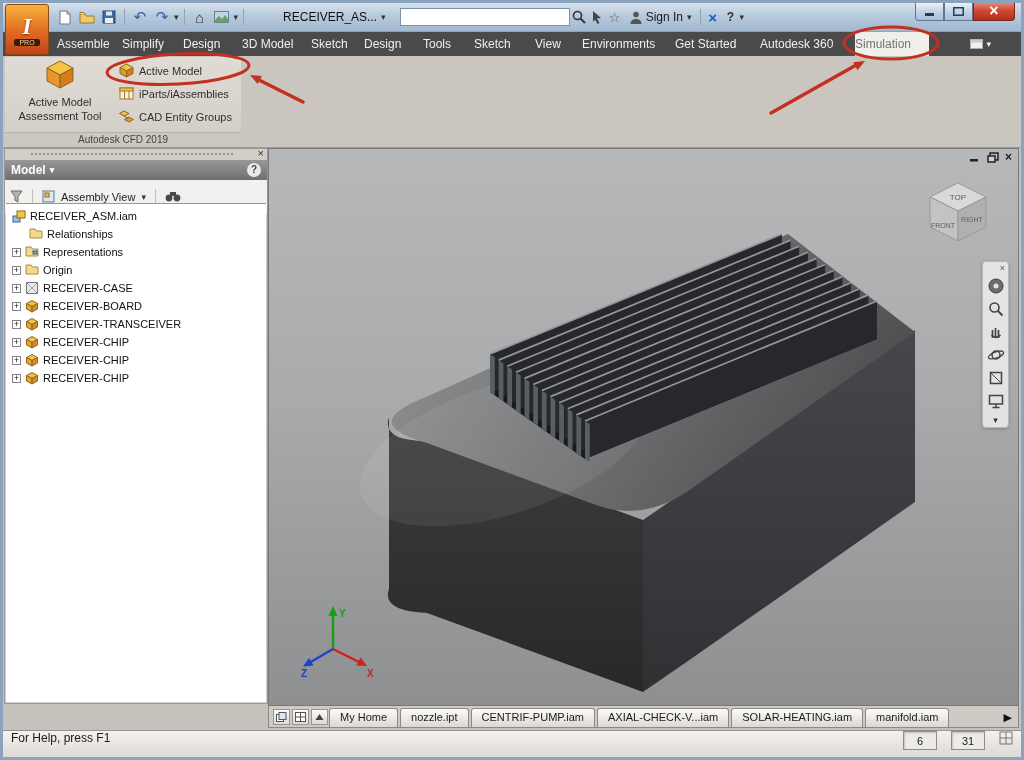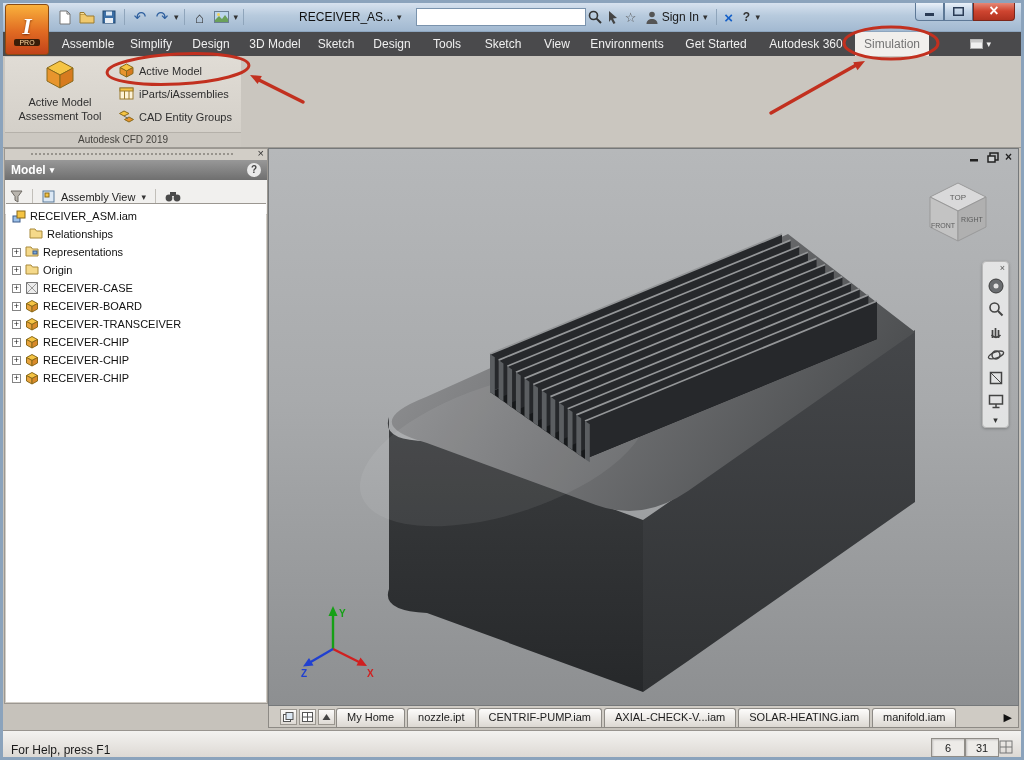--- a/index.html
+++ b/index.html
@@ -7,31 +7,31 @@
 .window{position:relative;width:1024px;height:760px;border:3px solid #8ba3bc;background:#c6c2bb;overflow:hidden}
 
 .titlebar{position:absolute;left:0;top:0;right:0;height:29px;background:linear-gradient(#d7e2ef,#b7cadd 45%,#a2b9d1);border-bottom:1px solid #8ea6bf;display:flex;align-items:center;font-size:12px;color:#1a1a1a}
 .appbtn{position:absolute;left:2px;top:1px;width:44px;height:51px;z-index:6;border:1px solid #8a4a12;border-radius:3px;background:linear-gradient(#f9b13c,#e06a22 55%,#c2431a);display:flex;flex-direction:column;align-items:center;justify-content:center;cursor:pointer}
 .appbtn .ilogo{font:italic bold 24px "Liberation Serif",serif;color:#fff;line-height:24px;text-shadow:0 1px 2px #7a2d08}
 .appbtn .pro{font-size:7px;color:#ffd9a0;background:#3a1d08;padding:0 5px;border-radius:2px;margin-top:1px}
 .qat{display:flex;align-items:center;gap:2px;margin-left:52px}
 .qicon{width:20px;height:20px;display:flex;align-items:center;justify-content:center;border-radius:2px}
 .vsep{width:1px;height:16px;background:#8fa5bb;margin:0 3px}
 .caret{font-size:9px;color:#333;line-height:10px}
-.docname{margin-left:52px;font-size:12px;color:#111}
+.docname{margin-left:36px;font-size:12px;color:#111}
 .searchbox{margin-left:14px;width:170px;height:18px;border:1px solid #7a93ad;background:#fff;font-size:11px;padding:0 4px}
 .ticonbtn{width:18px;height:18px;display:flex;align-items:center;justify-content:center}
 .signin{display:flex;align-items:center;gap:4px;margin-left:6px}
 .wbtns{position:absolute;right:6px;top:-1px;display:flex;z-index:6}
 .wb{width:29px;height:19px;border:1px solid #5d7896;border-top:none;display:flex;align-items:center;justify-content:center;background:linear-gradient(#f0f5fb,#c3d4e7 50%,#aabfd6)}
 .wb.close{width:42px;background:linear-gradient(#e79180,#cf4530 50%,#b03220);color:#fff;border-color:#7c2619;border-radius:0 0 4px 0;font-weight:bold}
 .wb.min{border-radius:0 0 0 4px}
 
 .tabrow{position:absolute;left:0;top:29px;right:0;height:24px;background:#4a4a4c;display:flex;align-items:flex-end;padding-left:54px;gap:3px}
-.tab{height:24px;line-height:24px;text-align:center;color:#f0f0f0;font-size:12px;cursor:pointer;white-space:nowrap;overflow:hidden}
+.tab{height:24px;line-height:24px;color:#f0f0f0;font-size:12px;cursor:pointer;white-space:nowrap;overflow:hidden}
 .tab.active{background:#f1efec;color:#737373;border-radius:2px 2px 0 0}
 .ribbon-toggle{margin-left:auto;margin-right:30px;display:flex;align-items:center;gap:3px;height:24px;color:#eee}
 
 .ribbon{position:absolute;left:0;top:53px;right:0;height:92px;background:#cac6bf;border-bottom:1px solid #9d9a94}
 .cfd-panel{position:absolute;left:2px;top:1px;width:236px;height:75px;background:linear-gradient(#e0dcd5,#d4d0c9)}
 .big-btn{position:absolute;left:4px;top:1px;width:102px;height:73px;text-align:center;cursor:pointer}
 .big-label{font-size:11px;color:#2f2f2f;line-height:12px;margin-top:2px}
 .side-btns{position:absolute;left:110px;top:2px;width:124px}
 .sbtn{display:flex;align-items:center;height:23px;gap:5px;font-size:11px;color:#2f2f2f;padding-left:4px;cursor:pointer}
 .panel-footer{position:absolute;left:2px;top:76px;width:236px;height:15px;font-size:10px;color:#45433f;text-align:center;line-height:14px;background:#ccc8c1;border-top:1px solid #b5b1aa}
@@ -54,26 +54,26 @@
 .viewport{position:absolute;left:265px;top:145px;width:751px;height:558px;background:linear-gradient(180deg,#b6b8ba,#a8aaac 45%,#8d8f91);border:1px solid #75787a;overflow:hidden}
 .model-svg{position:absolute;left:0;top:0}
 .vwb{position:absolute;right:6px;top:3px;display:flex;gap:6px;z-index:4}
 .vwb span{cursor:pointer;display:flex}
 .viewcube{position:absolute;right:22px;top:26px;z-index:4;opacity:.92}
 .navbar{position:absolute;right:9px;top:112px;width:27px;z-index:4;background:rgba(242,242,242,.78);border:1px solid #b8b8b8;border-radius:4px;box-shadow:0 1px 3px rgba(0,0,0,.25);display:flex;flex-direction:column;align-items:center;padding:2px 0;gap:5px}
 .navbar .nbx{font-size:9px;color:#555;align-self:flex-end;margin-right:3px;cursor:pointer;line-height:8px}
 .navbar span{display:flex;cursor:pointer}
 .triad{position:absolute;left:30px;bottom:26px;z-index:4}
 
-.doctabs{position:absolute;left:265px;top:703px;width:751px;height:22px;background:#cfcbc4;border:1px solid #8d8a85;border-top:none;display:flex;align-items:flex-end;padding-left:10px}
+.doctabs{position:absolute;left:265px;top:703px;width:751px;height:22px;background:#cfcbc4;border:1px solid #8d8a85;border-top:none;display:flex;align-items:flex-end;padding-left:3px}
 .dctrl{width:17px;height:16px;margin:0 1px 2px 1px;border:1px solid #9a968f;background:linear-gradient(#fbfaf9,#dedad4);display:flex;align-items:center;justify-content:center;cursor:pointer}
 .dtab{height:19px;line-height:17px;font-size:11px;padding:0 10px;background:linear-gradient(#fdfcfb,#dcd8d2);border:1px solid #8d8a85;border-bottom:none;border-radius:3px 3px 0 0;margin-right:2px;color:#1c1c1c;cursor:pointer;white-space:nowrap}
 .dnext{margin-left:auto;margin-right:6px;font-size:11px;color:#111;cursor:pointer;line-height:20px}
 
-.statusbar{position:absolute;left:0;top:727px;right:0;height:27px;background:linear-gradient(#f3f2f0,#ddd9d4);border-top:1px solid #98948f;display:flex;align-items:flex-end;font-size:12px;color:#1a1a1a;padding:0 8px;gap:0}
+.statusbar{position:absolute;left:0;top:727px;right:0;height:27px;background:linear-gradient(#f3f2f0,#ddd9d4);border-top:1px solid #98948f;display:flex;align-items:flex-start;font-size:12px;color:#1a1a1a;padding:0 8px;gap:14px}
 .sb-spacer{flex:1}
 .sb-box{min-width:34px;height:19px;border:1px solid #908d88;background:#edebe8;text-align:center;line-height:18px;font-size:11px;box-shadow:inset 1px 1px 2px rgba(0,0,0,.18);padding:0 4px}
 
 .overlay{position:absolute;left:0;top:0;z-index:60;pointer-events:none}
 </style>
 </head>
 <body>
 
 <div class="window">
 

